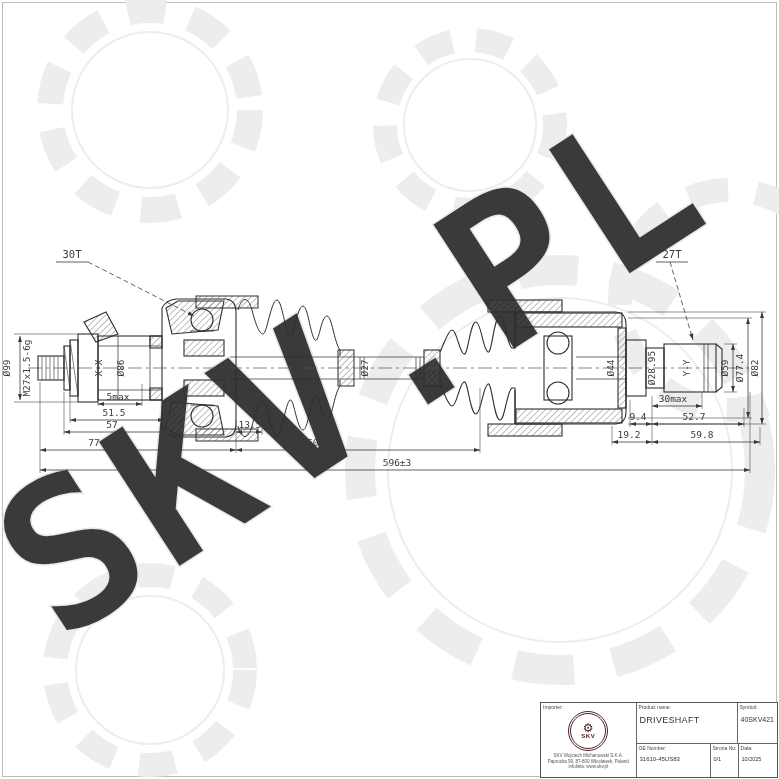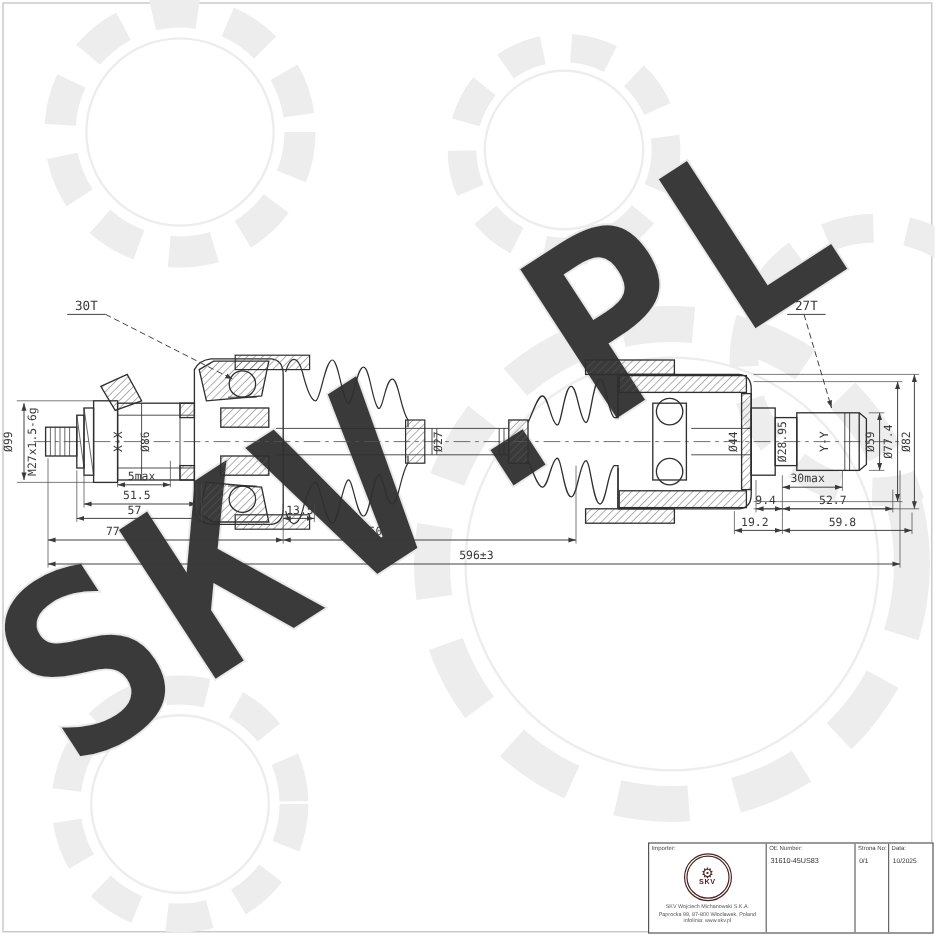--- a/index.html
+++ b/index.html
@@ -226,20 +226,30 @@
         <div class="gear">⚙</div>
         <div class="brand">SKV</div>
       </div>
       <div class="tb-address">
         <div>SKV Wojciech Michanowski S.K.A.</div>
         <div>Paprocka 99, 87-800 Włocławek, Poland</div>
         <div>infolinia: www.skv.pl</div>
       </div>
     </div>
     <div class="tb-right">
+      <div class="tb-row1">
+        <div class="tb-cell tb-product">
+          <div class="lbl">Product name:</div>
+          <div class="val">DRIVESHAFT</div>
+        </div>
+        <div class="tb-cell tb-symbol">
+          <div class="lbl">Symbol:</div>
+          <div class="val">40SKV421</div>
+        </div>
+      </div>
       <div class="tb-row2">
         <div class="tb-cell tb-oe">
           <div class="lbl">OE Number:</div>
           <div class="val">31610-45US83</div>
         </div>
         <div class="tb-cell tb-page">
           <div class="lbl">Strona No:</div>
           <div class="val">0/1</div>
         </div>
         <div class="tb-cell tb-date">

